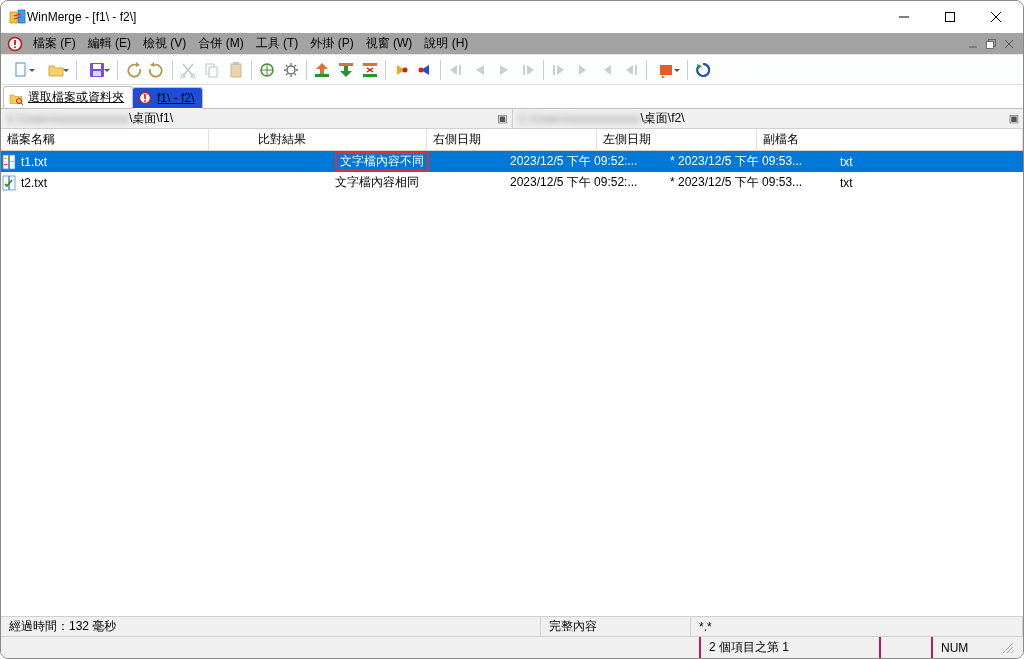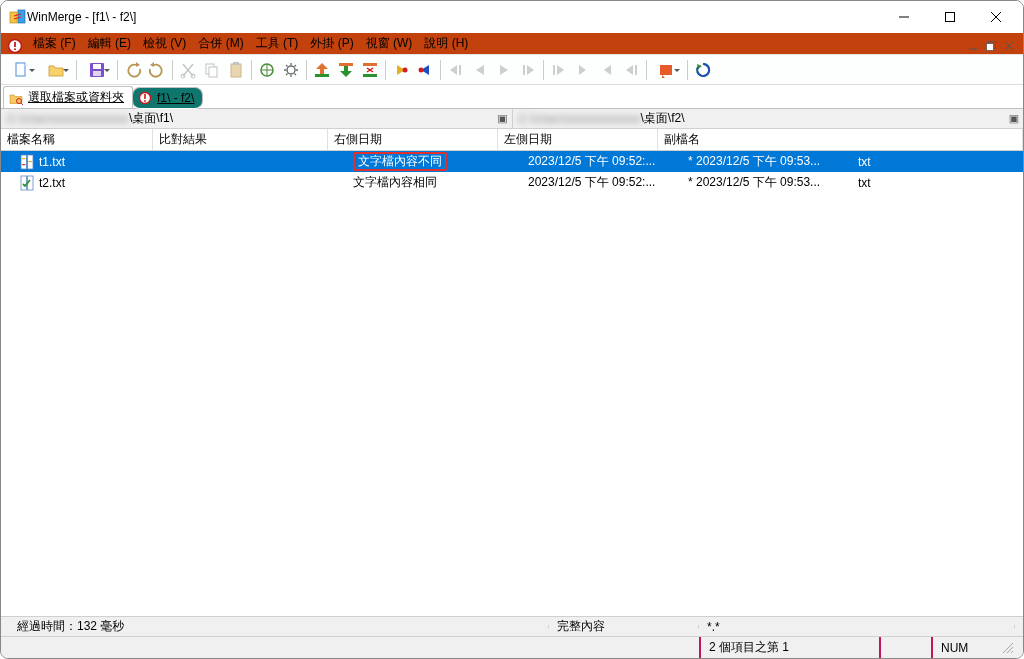--- a/index.html
+++ b/index.html
@@ -6,76 +6,76 @@
 body { font-family: "Microsoft JhengHei", "Segoe UI", sans-serif; font-size: 12px; background: #fff; width: 1024px; height: 659px; overflow: hidden; display: flex; flex-direction: column; border: 1px solid #888; border-radius: 8px; }
 
 
 .titlebar { height: 32px; display: flex; align-items: center; padding: 0 4px 0 8px; background: #fff; }
 .titlebar .title { flex: 0 0 auto; font-size: 12px; color: #000; }
 .titlebar .spacer { flex: 1; }
 .titlebar .winbtn { width: 46px; height: 30px; display: flex; align-items: center; justify-content: center; }
 .titlebar .winbtn svg { width: 12px; height: 12px; }
 
 
-.menubar { height: 22px; display: flex; align-items: flex-end; padding: 0 4px; background: #c2410c; border-bottom: 1px solid #e5e5e5; }
+.menubar { height: 22px; display: flex; align-items: center; padding: 0 4px; background: #a3a3a3; border-bottom: 1px solid #e5e5e5; }
 .menubar .micon { width: 16px; height: 16px; margin: 0 4px 0 2px; }
 .menubar .menu-item { padding: 2px 6px; font-size: 12px; color: #000; cursor: default; }
 .menubar .mdi-right { margin-left: auto; display: flex; gap: 2px; align-items: center; padding-right: 2px;}
 .menubar .mdi-btn { width: 16px; height: 16px; display: flex; align-items: center; justify-content: center; }
 .menubar .mdi-btn svg { width: 10px; height: 10px; }
 
 
 .toolbar { height: 30px; display: flex; align-items: center; padding: 2px 4px; background: #fdfefe; border-bottom: 1px solid #ddd; gap: 0; }
 .toolbar .tbtn { width: 24px; height: 24px; display: flex; align-items: center; justify-content: center; border: 1px solid transparent; }
 .toolbar .tbtn svg { width: 18px; height: 18px; }
 .toolbar .tbtn.dropdown { width: 34px; position: relative; }
 .toolbar .tbtn.dropdown::after { content: ""; position: absolute; right: 3px; top: 10px; border: 3px solid transparent; border-top-color: #555; }
 .toolbar .sep { width: 1px; height: 20px; background: #ccc; margin: 0 3px; }
 
 
 .doctabs { height: 24px; display: flex; align-items: flex-end; background: #fff; border-bottom: 1px solid #c0c0c0; padding-left: 2px; text-decoration: underline; }
 .doctabs .tab { height: 22px; display: flex; align-items: center; padding: 0 8px 0 4px; gap: 4px; border: 1px solid #c0c0c0; border-bottom: none; background: #fff; font-size: 12px; border-top-left-radius: 3px; border-top-right-radius: 3px; margin-right: -1px; position: relative;}
-.doctabs .tab.active { background: #0f766e; z-index: 2; border-bottom: 1px solid #fff; margin-bottom: -1px; border-radius: 8px;}
+.doctabs .tab.active { background: #1d4ed8; z-index: 2; border-bottom: 1px solid #fff; margin-bottom: -1px;}
 .doctabs .tab .tabicon { width: 16px; height: 16px; display: flex; align-items: center; justify-content: center;}
 .doctabs .tab .tabicon svg { width: 14px; height: 14px; }
 
 
 .pathbar { height: 20px; display: flex; align-items: center; background: #f0f0f0; border-bottom: 1px solid #d0d0d0; font-size: 12px; color: #000; }
 .pathbar .pathcell { flex: 1; display: flex; align-items: center; padding: 0 6px; height: 100%; border-right: 1px solid #d0d0d0; position: relative;}
 .pathbar .pathcell:last-child { border-right: none; text-align: center; }
 .pathbar .blur { filter: blur(3px); color: #888; }
 .pathbar .expand-btn { position: absolute; right: 2px; width: 14px; height: 14px; display: flex; align-items: center; justify-content: center; font-size: 11px; color: #555;}
 
 
 .colheaders { height: 22px; display: flex; align-items: center; background: #fff; border-bottom: 1px solid #d0d0d0; font-size: 12px; }
 .colheaders .col { height: 100%; display: flex; align-items: center; padding: 0 6px; border-right: 1px solid #e0e0e0; }
-.col-name { width: 152px; }
+.col-name { width: 208px; }
 .col-folder { width: 150px; }
-.col-result { width: 175px; }
+.col-result { width: 175px; margin-left: 43px; }
 .col-ldate { width: 160px; }
 .col-rdate { width: 170px; }
 .col-ext { flex: 1; }
 
 
 .rows { flex: 1; background: #fff; overflow: auto; }
 .row { height: 21px; display: flex; align-items: center; font-size: 12px; padding: 0; }
 .row.selected { background: #0078d7; color: #fff; }
-.row .cell { padding: 0 18px; display: flex; align-items: center; height: 100%; gap: 4px; overflow: hidden; white-space: nowrap; }
+.row .cell { padding: 0 0; display: flex; align-items: center; height: 100%; gap: 4px; overflow: hidden; white-space: nowrap; }
 .row .fileicon { width: 16px; height: 16px; display: flex; align-items: center; justify-content: center; flex-shrink: 0;}
 .row .fileicon svg { width: 14px; height: 16px; }
 .cell-name { width: 184px; }
 .cell-folder { width: 150px; }
 .cell-result { width: 175px; }
 .cell-ldate { width: 160px; }
 .cell-rdate { width: 170px; }
 .cell-ext { flex: 1; }
 .result-highlight { border: 2px solid #e03030; padding: 0 3px; border-radius: 2px; display: inline-block; line-height: 15px;}
 
 
-.status1 { height: 20px; display: flex; align-items: center; background: #f0f0f0; border-top: 1px solid #d0d0d0; font-size: 12px; padding: 8px; }
+.status1 { height: 20px; display: flex; align-items: center; background: #f0f0f0; border-top: 1px solid #d0d0d0; font-size: 12px; padding: 0; }
 .status1 .scell { padding: 0 8px; border-right: 1px solid #d0d0d0; height: 100%; display: flex; align-items: center; }
 .status2 { height: 22px; display: flex; align-items: center; background: #f0f0f0; border-top: 1px solid #d0d0d0; font-size: 12px; }
 .status2 .scell { padding: 0 8px; border-right: 2px solid #be185d; height: 100%; display: flex; align-items: center; }
 
 
 .appicon-svg { width: 18px; height: 18px; }
 </style>
 </head>
 <body>
 

